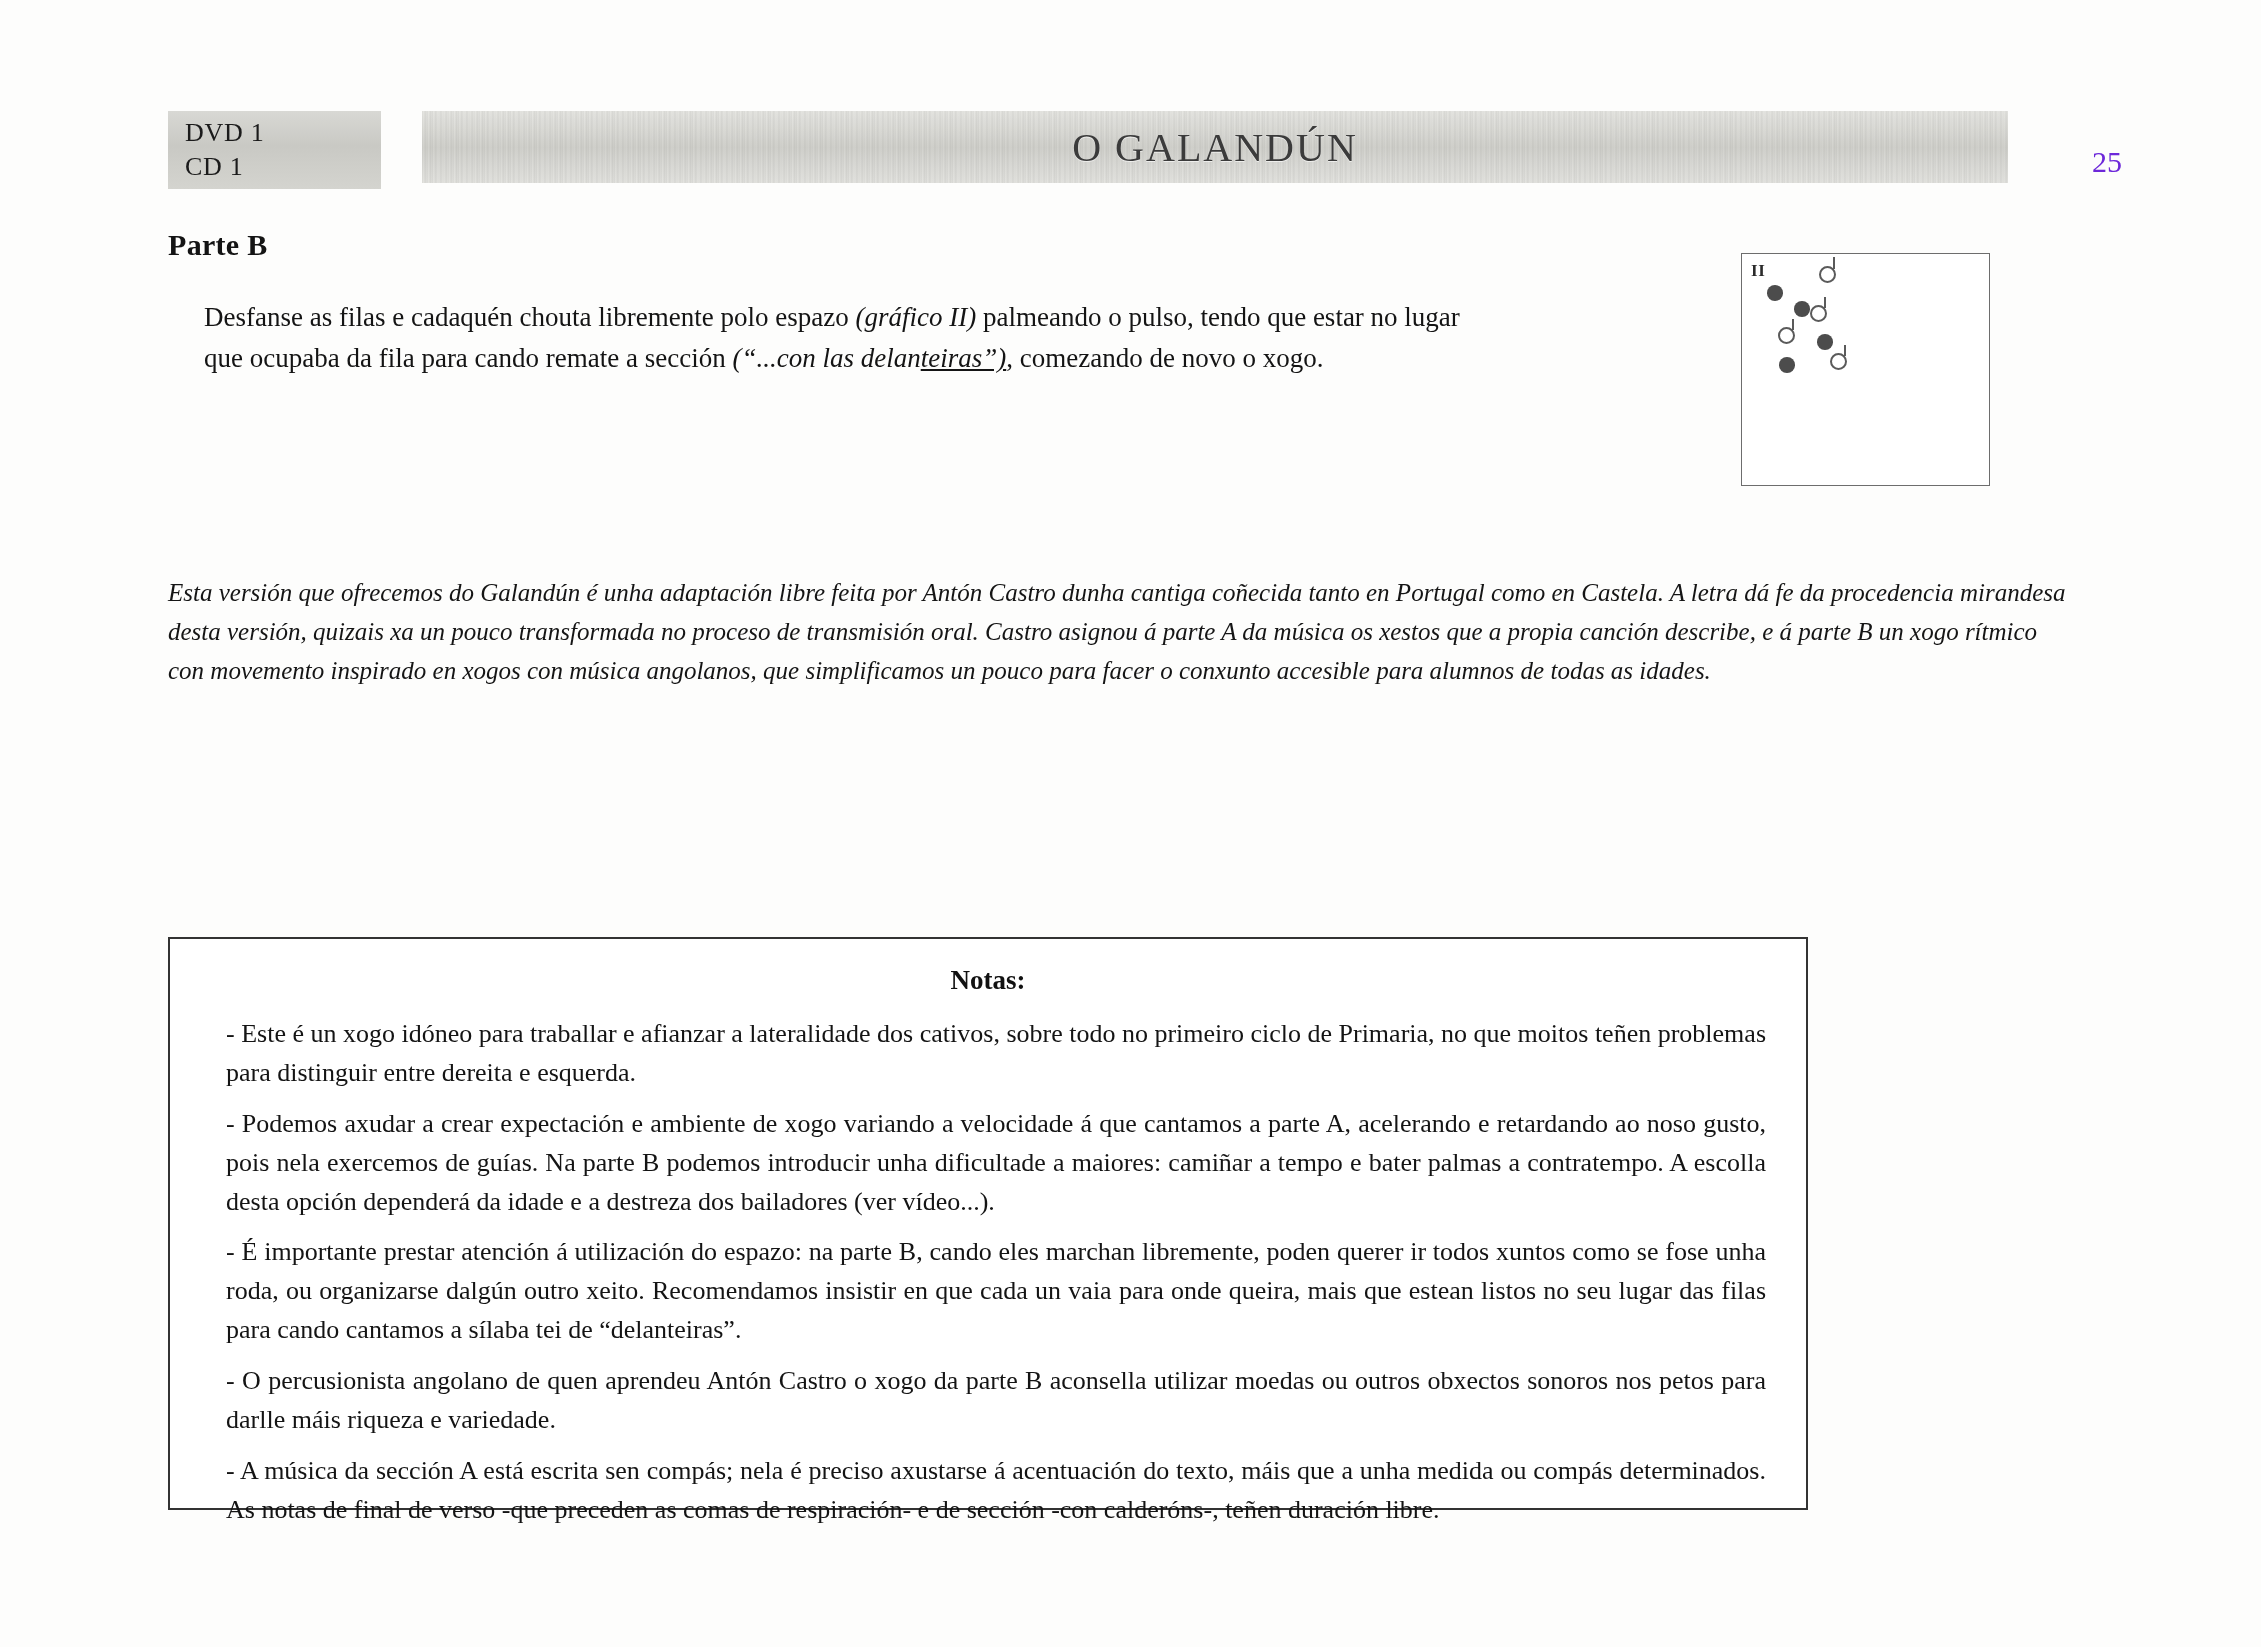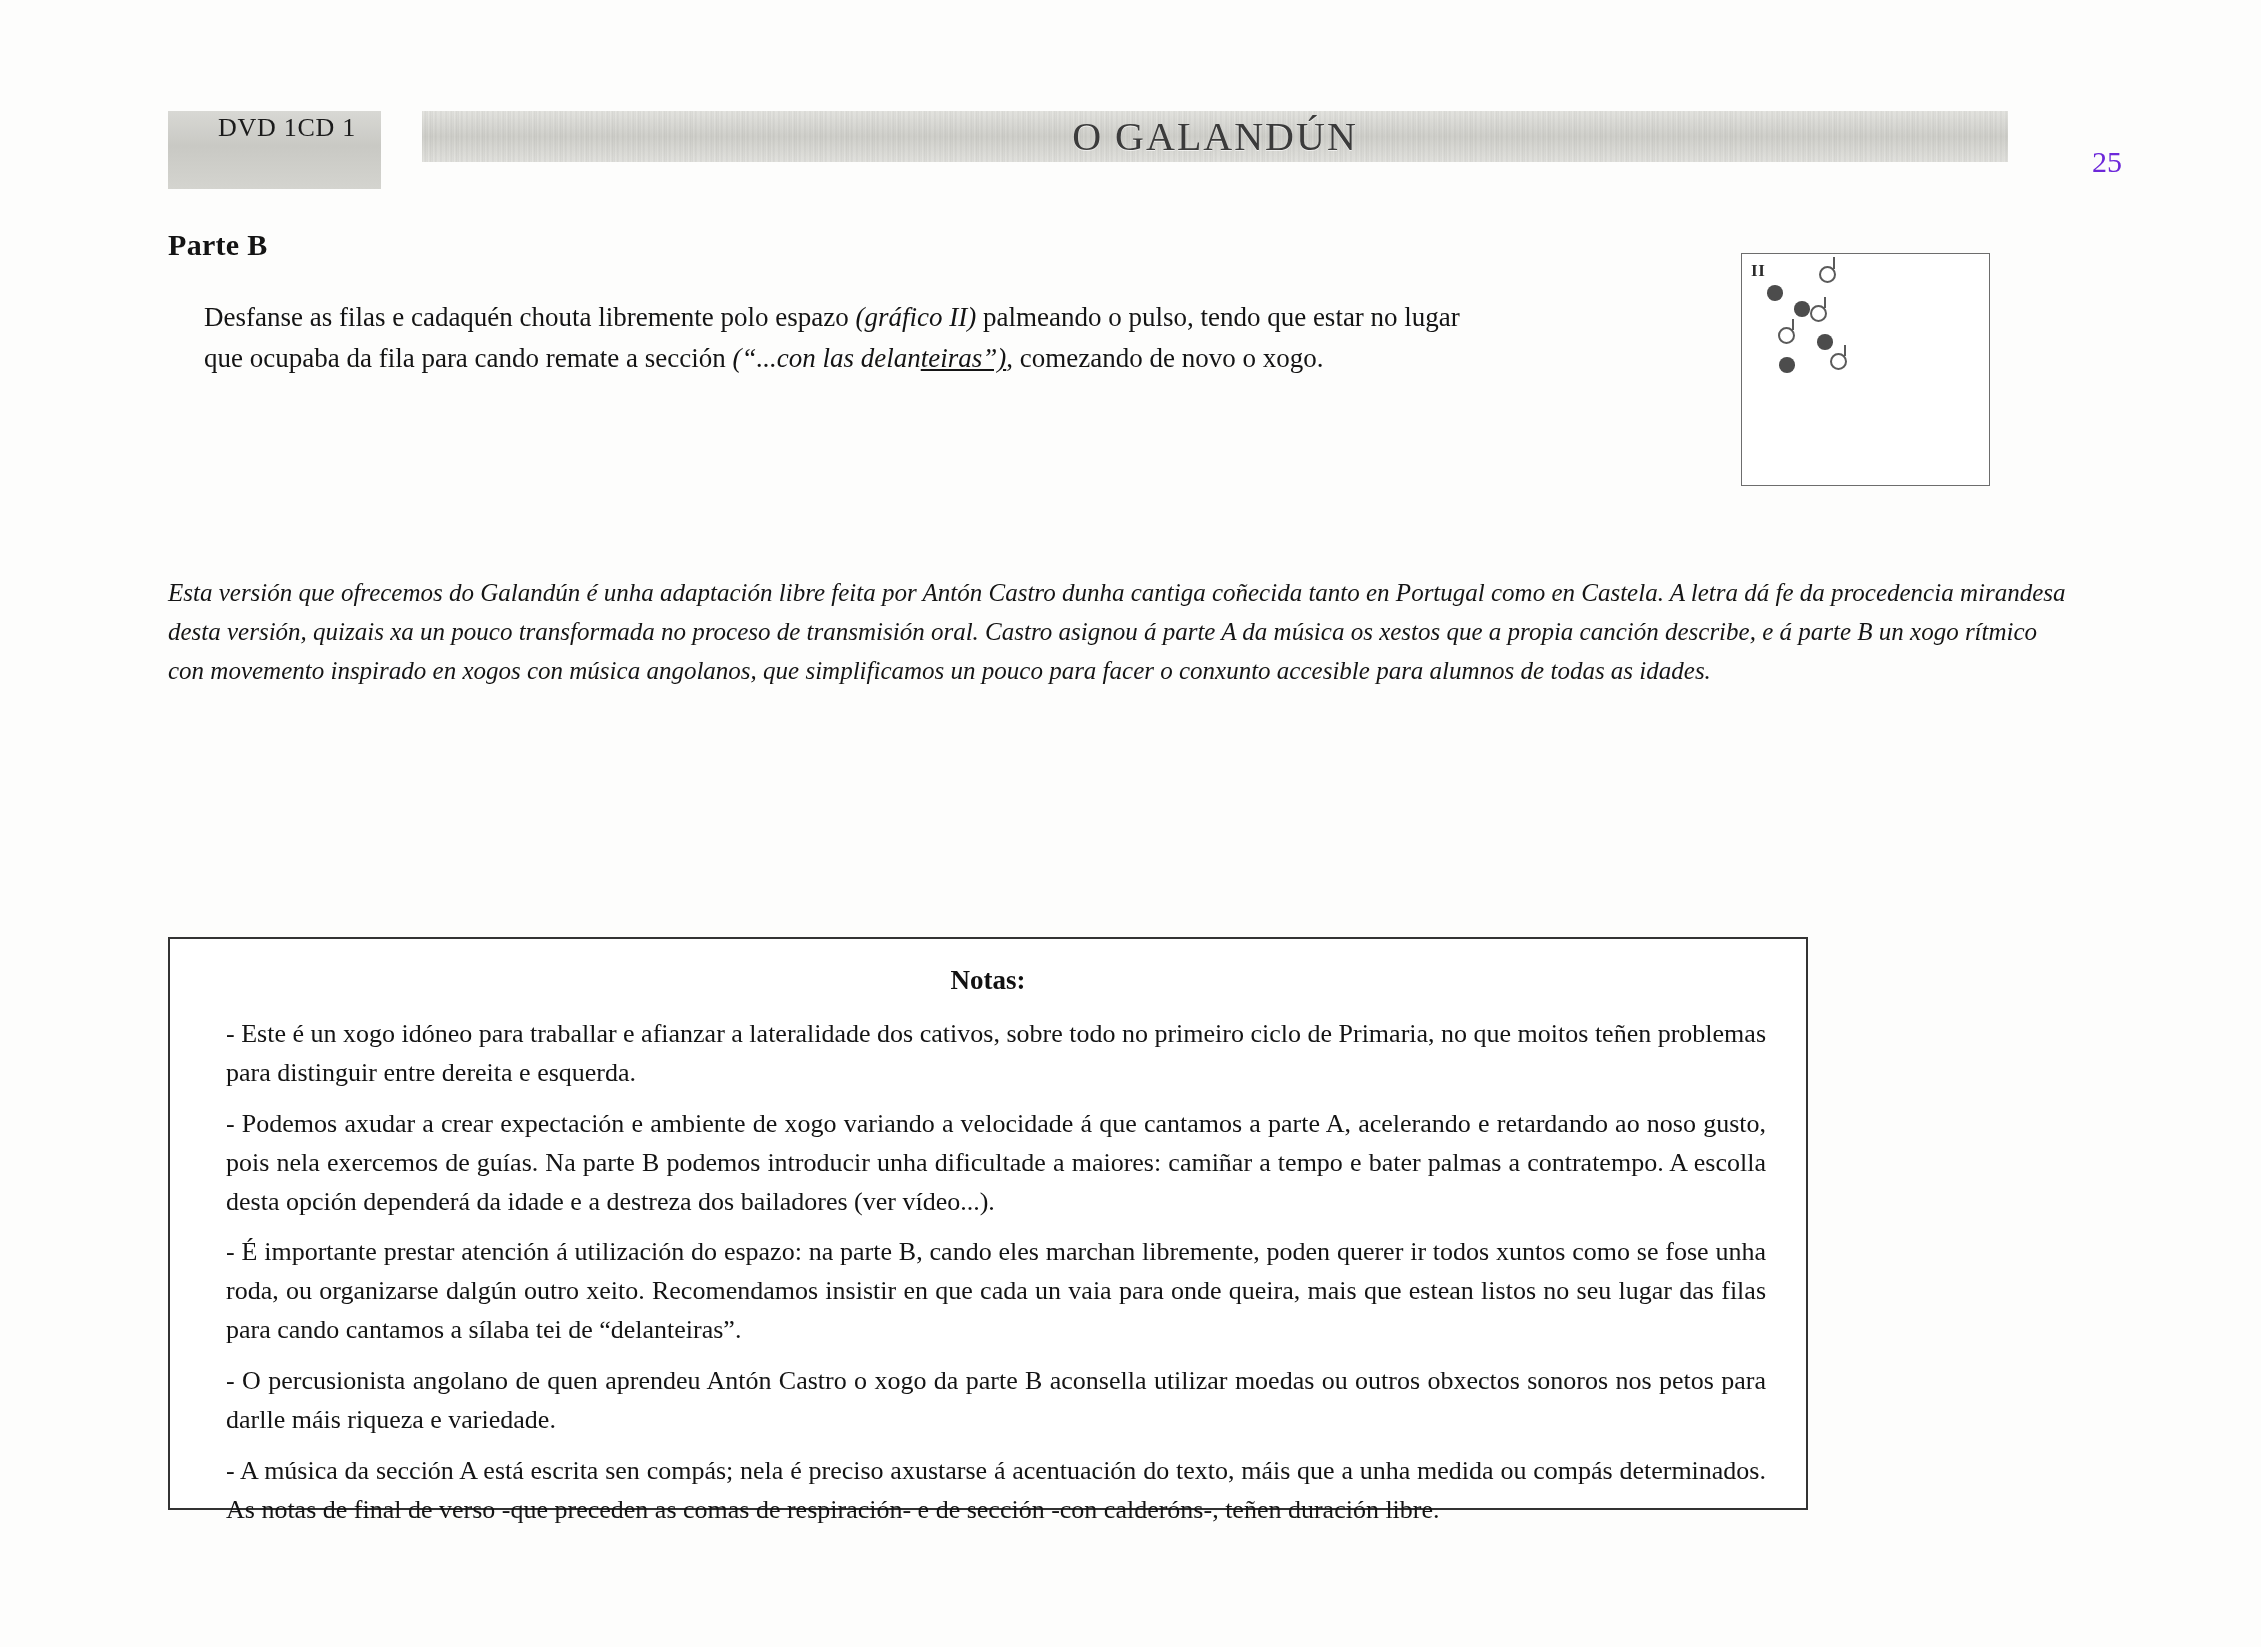--- a/index.html
+++ b/index.html
@@ -31,37 +31,38 @@
     height: 78px;
   }
   .dvd-box {
     position: absolute;
     left: 168px;
     top: 0px;
     width: 213px;
     height: 78px;
     background: linear-gradient(180deg,#d8d8d4 0%, #c9c9c4 45%, #d4d4cf 100%);
     display: flex;
+    flex-direction: column;
     justify-content: center;
-    padding-left: 25px;
+    padding-left: 17px;
     box-sizing: border-box;
   }
   .dvd-line {
     font-size: 26px;
     letter-spacing: 0.7px;
     line-height: 1.30;
     color: #1b1b1b;
     font-family: "Liberation Serif", serif;
   }
   .title-band {
     position: absolute;
     left: 422px;
     top: 0px;
     width: 1586px;
-    height: 51px;
+    height: 72px;
     background:
       repeating-linear-gradient(90deg,
         rgba(0,0,0,0.05) 0px,
         rgba(0,0,0,0.00) 1.3px,
         rgba(0,0,0,0.06) 3.3px,
         rgba(0,0,0,0.01) 5.2px),
       linear-gradient(180deg,#e6e6e2 0%, #d2d2cd 50%, #e4e4e0 100%);
     display: flex;
     align-items: center;
     justify-content: center;

